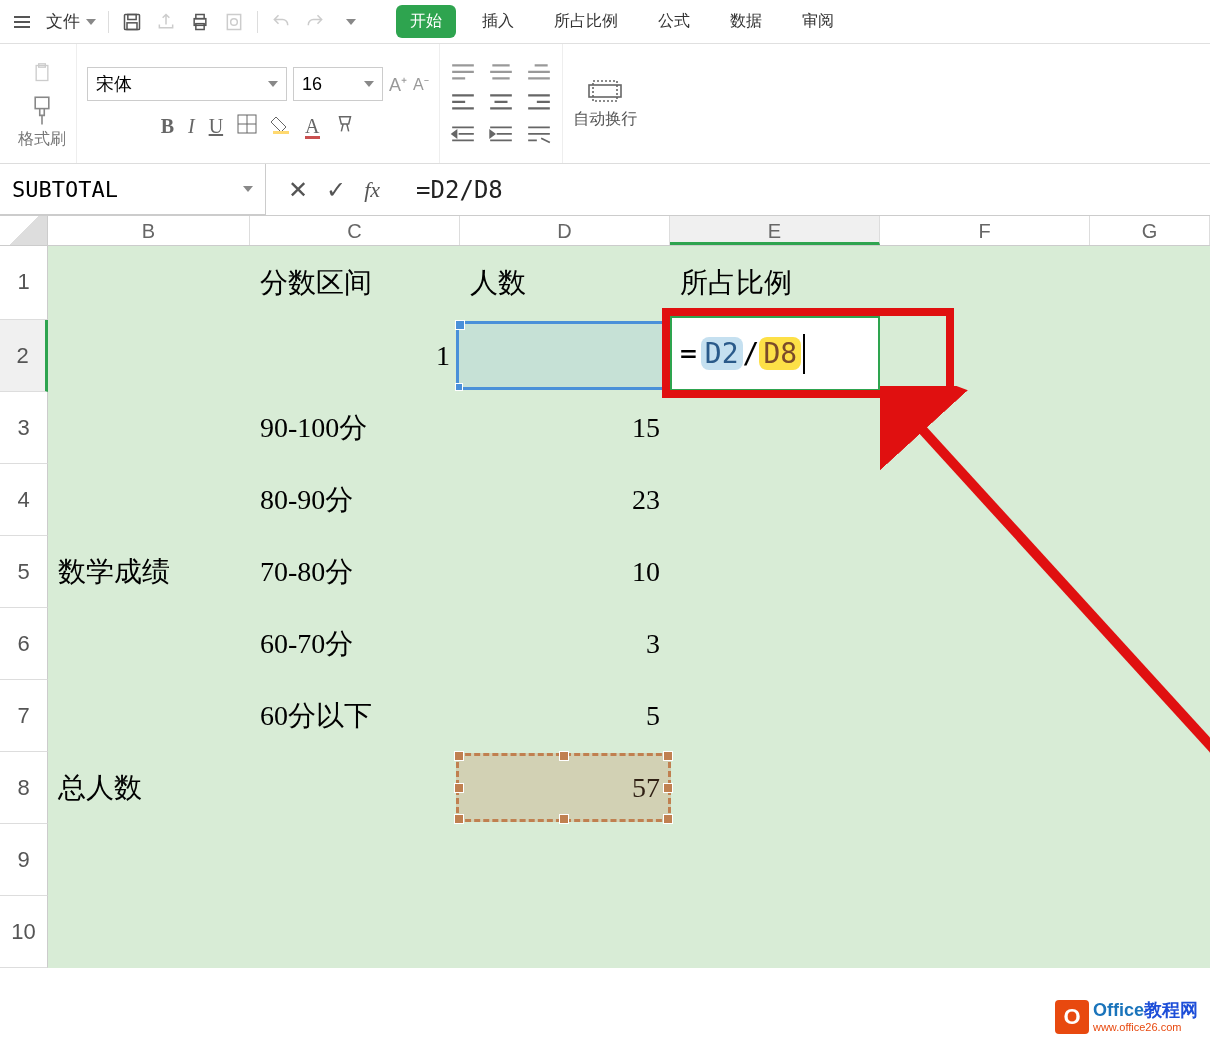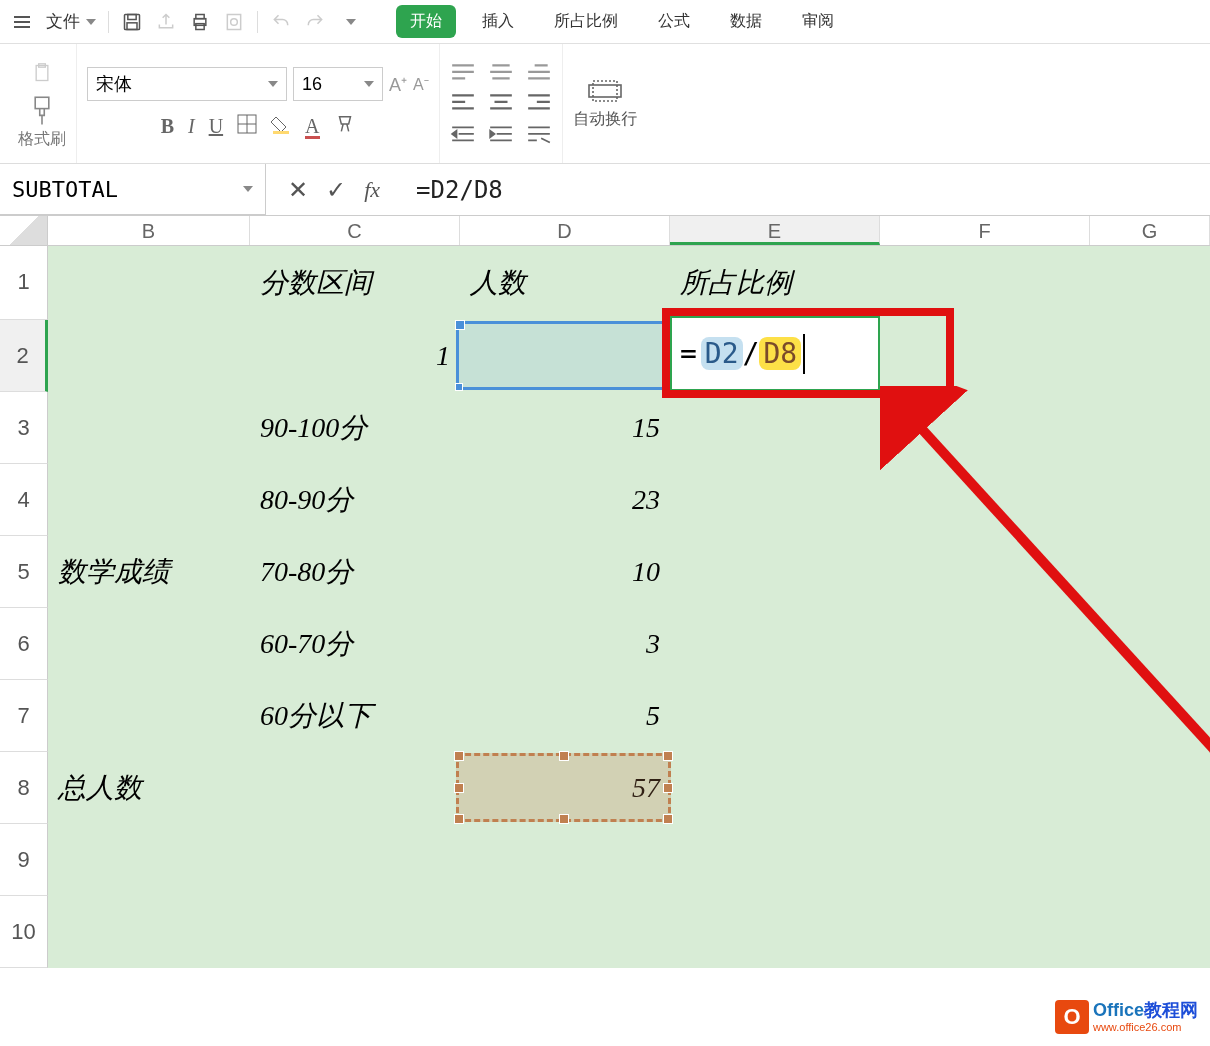--- a/index.html
+++ b/index.html
@@ -46,21 +46,21 @@
     .col-headers { display: flex; height: 30px; background: #fff; border-bottom: 1px solid #ccc; position: absolute; top: 0; left: 0; right: 0; }
     .corner { width: 48px; border-right: 1px solid #ccc; background: linear-gradient(135deg, #fff 50%, #ddd 50%); }
     .col-h { flex: 0 0 auto; text-align: center; font-size: 20px; color: #666; border-right: 1px solid #ddd; line-height: 30px; font-family: "Arial"; }
     .col-h.active { border-bottom: 3px solid #2ea44f; background: #f0f0f0; }
     .col-B { width: 202px; } .col-C { width: 210px; } .col-D { width: 210px; } .col-E { width: 210px; } .col-F { width: 210px; } .col-G { width: 120px; }
     
     .rows { position: absolute; top: 30px; left: 0; right: 0; bottom: 0; }
     .row { display: flex; height: 72px; }
     .row-h { width: 48px; flex: 0 0 48px; border-right: 1px solid #ccc; border-bottom: 1px solid #ddd; text-align: center; line-height: 72px; font-size: 22px; color: #555; font-family: "Arial"; background: #fff; }
     .row-h.active { border-right: 3px solid #2ea44f; background: #f0f0f0; }
-    .row-body { flex: 1; background: #d8ecd6; display: flex; font-size: 28px; font-family: "SimSun"; position: relative; font-style: italic; }
+    .row-body { flex: 1; background: #d8ecd6; display: flex; font-size: 28px; font-family: "SimSun"; position: relative; }
     .cell { flex: 0 0 auto; padding: 0 10px; display: flex; align-items: center; }
     .c-B { width: 202px; } .c-C { width: 210px; } .c-D { width: 210px; justify-content: flex-end; } .c-E { width: 210px; }
     
     
     .d2-sel { position: absolute; left: 456px; top: 75px; width: 215px; height: 69px; border: 3px solid #4a90d9; background: rgba(74,144,217,0.12); }
     .d2-sel::before, .d2-sel::after, .d2-sel .h1, .d2-sel .h2 { content: ""; position: absolute; width: 8px; height: 8px; background: #4a90d9; border: 1px solid #fff; }
     .d2-sel::before { left: -4px; top: -4px; }
     .d2-sel::after { right: -4px; top: -4px; }
     .d2-sel .h1 { left: -4px; bottom: -4px; }
     .d2-sel .h2 { right: -4px; bottom: -4px; }

